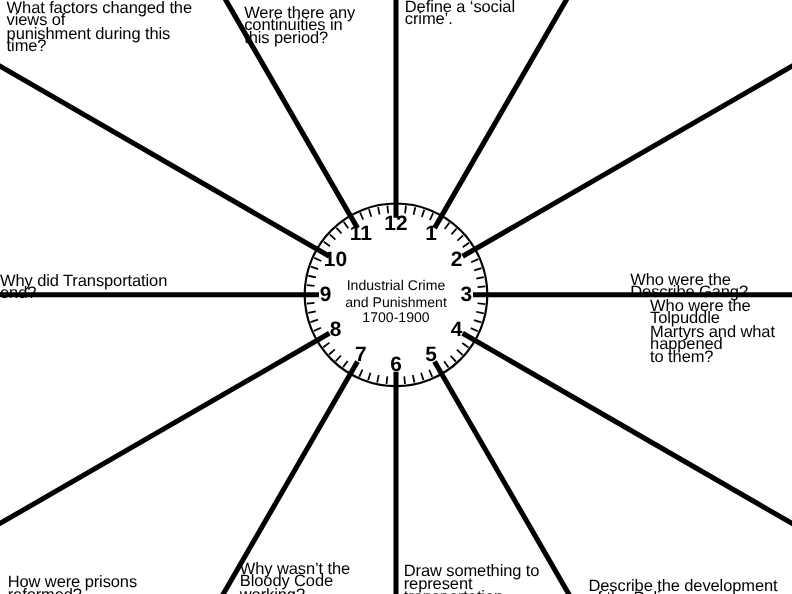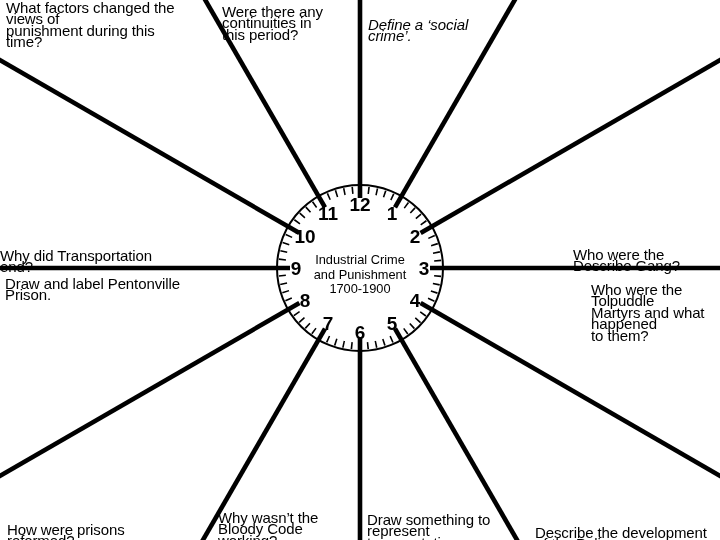--- a/index.html
+++ b/index.html
@@ -69,25 +69,24 @@
       <text class="ctitle" x="360" y="264">Industrial Crime</text>
       <text class="ctitle" x="360" y="279">and Punishment</text>
       <text class="ctitle" x="360" y="293">1700-1900</text>
     </g>
   </svg>
 
   <div class="q" style="left:6px;   top:2px;   width:172px;">What factors changed the views of
 punishment during this time?</div>
   <div class="q" style="left:222px; top:6px;   width:138px;">Were there any continuities in
 this period?</div>
-  <div class="q" style="left:368px; top:19px;   width:140px;font-style:italic;">Define a ‘social crime’.</div>
+  <div class="q" style="left:368px; top:1px;   width:140px;">Define a ‘social crime’.</div>
   <div class="q" style="left:0;   top:250px; width:160px;">Why did Transportation end?</div>
-  <div class="q" style="left:5px;   top:278px; width:175px;">Draw and label Pentonville Prison.</div>
   <div class="q" style="left:573px; top:249px; width:145px;">Who were the Describe Gang?</div>
-  <div class="q" style="left:591px; top:284px; width:127px;">Who were the Tolpuddle
+  <div class="q" style="left:591px; top:273px; width:127px;">Who were the Tolpuddle
 Martyrs and what happened
 to them?</div>
   <div class="q" style="left:7px;   top:524px; width:150px;">How were prisons reformed?</div>
   <div class="q" style="left:218px; top:512px; width:132px;">Why wasn’t the Bloody Code
 working?</div>
   <div class="q" style="left:367px; top:514px; width:132px;">Draw something to represent
 transportation</div>
   <div class="q" style="left:535px; top:527px; width:182px;">Describe the development of the Police.</div>
 
 </div>

